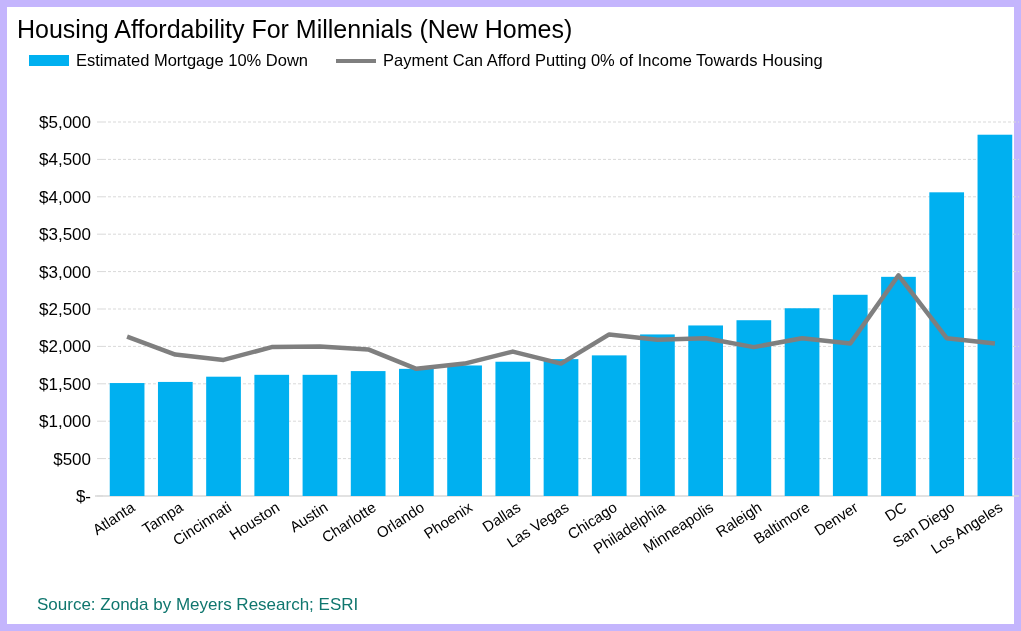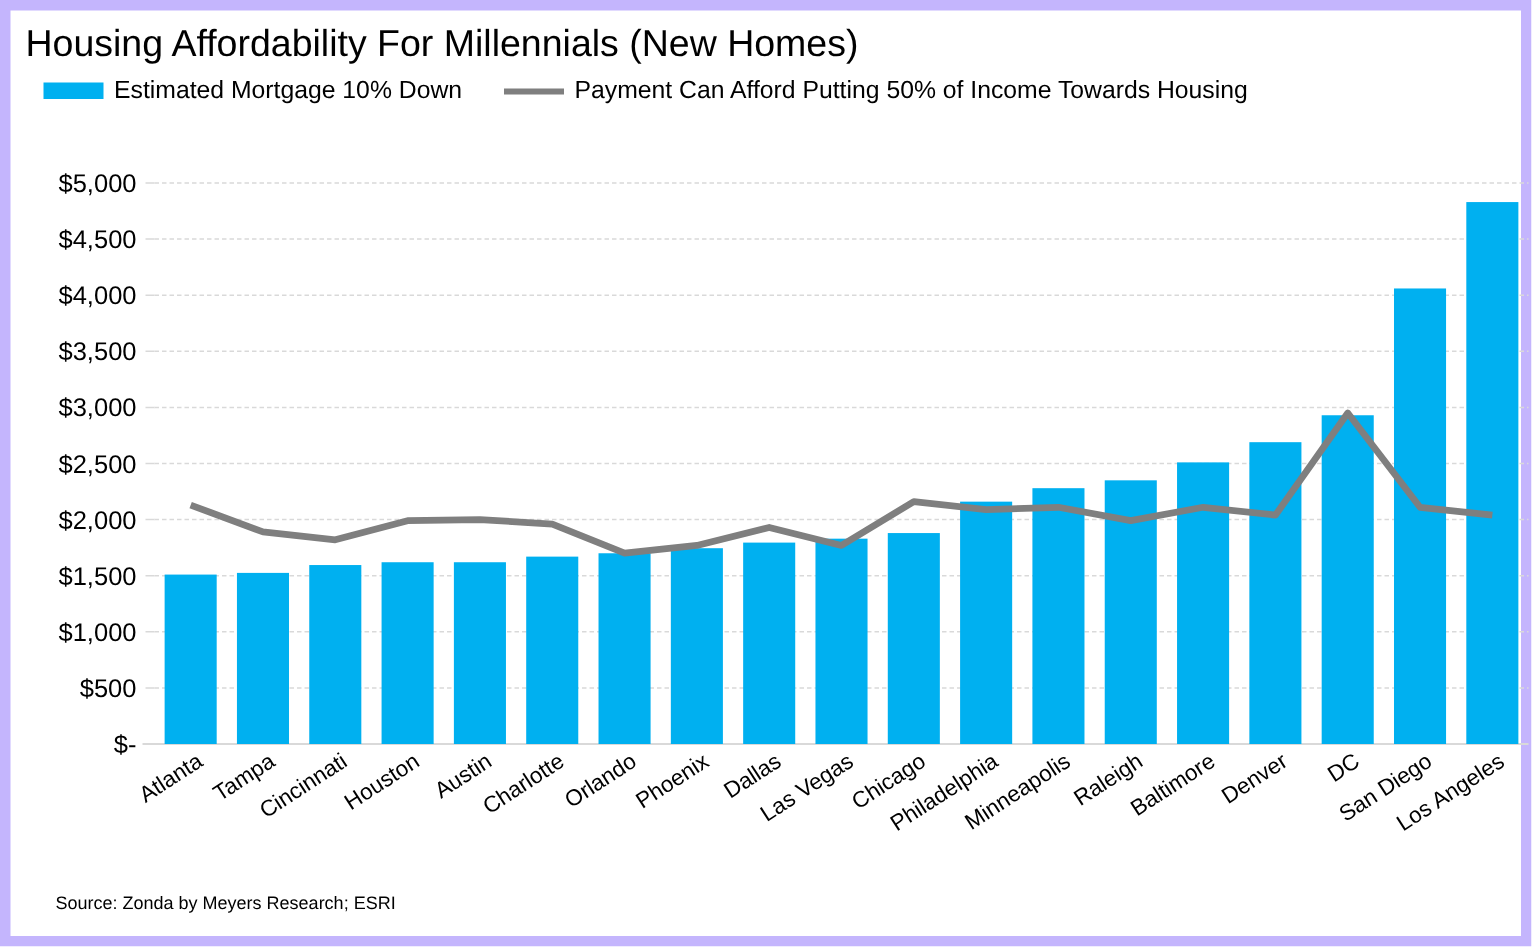--- a/index.html
+++ b/index.html
@@ -94,40 +94,40 @@
     fill: none;
     stroke: #7f7f7f;
     stroke-width: 4.5;
     stroke-linejoin: round;
     stroke-linecap: butt;
   }
   #source-note {
     position: absolute;
     left: 30px;
     top: 588px;
-    font-size: 12px;
-    color: #000000;
+    font-size: 17px;
+    color: #0f766e;
     white-space: nowrap;
   }
 </style>
 </head>
 <body>
 
 <div id="chart-card">
 
   <div id="chart-title">Housing Affordability For Millennials (New Homes)</div>
 
   <div id="legend">
     <div class="legend-entry">
       <span class="legend-swatch-bar"></span>
       <span class="legend-label">Estimated Mortgage 10% Down</span>
     </div>
     <div class="legend-entry">
       <span class="legend-swatch-line"></span>
-      <span class="legend-label">Payment Can Afford Putting 50% of Income Towards Housing</span>
+      <span class="legend-label">Payment Can Afford Putting 0% of Income Towards Housing</span>
     </div>
   </div>
 
   <svg id="plot-svg" width="1021" height="631">
     <g id="gridlines-group">
         <line x1="88" x2="1012" y1="489" y2="489" class="axis-line"></line>
         <line x1="90" x2="96" y1="489" y2="489" stroke="#d9d9d9"></line>
         <line x1="96" x2="1012" y1="451.6" y2="451.6" class="gridline"></line>
         <line x1="90" x2="96" y1="451.6" y2="451.6" stroke="#d9d9d9"></line>
         <line x1="96" x2="1012" y1="414.2" y2="414.2" class="gridline"></line>

